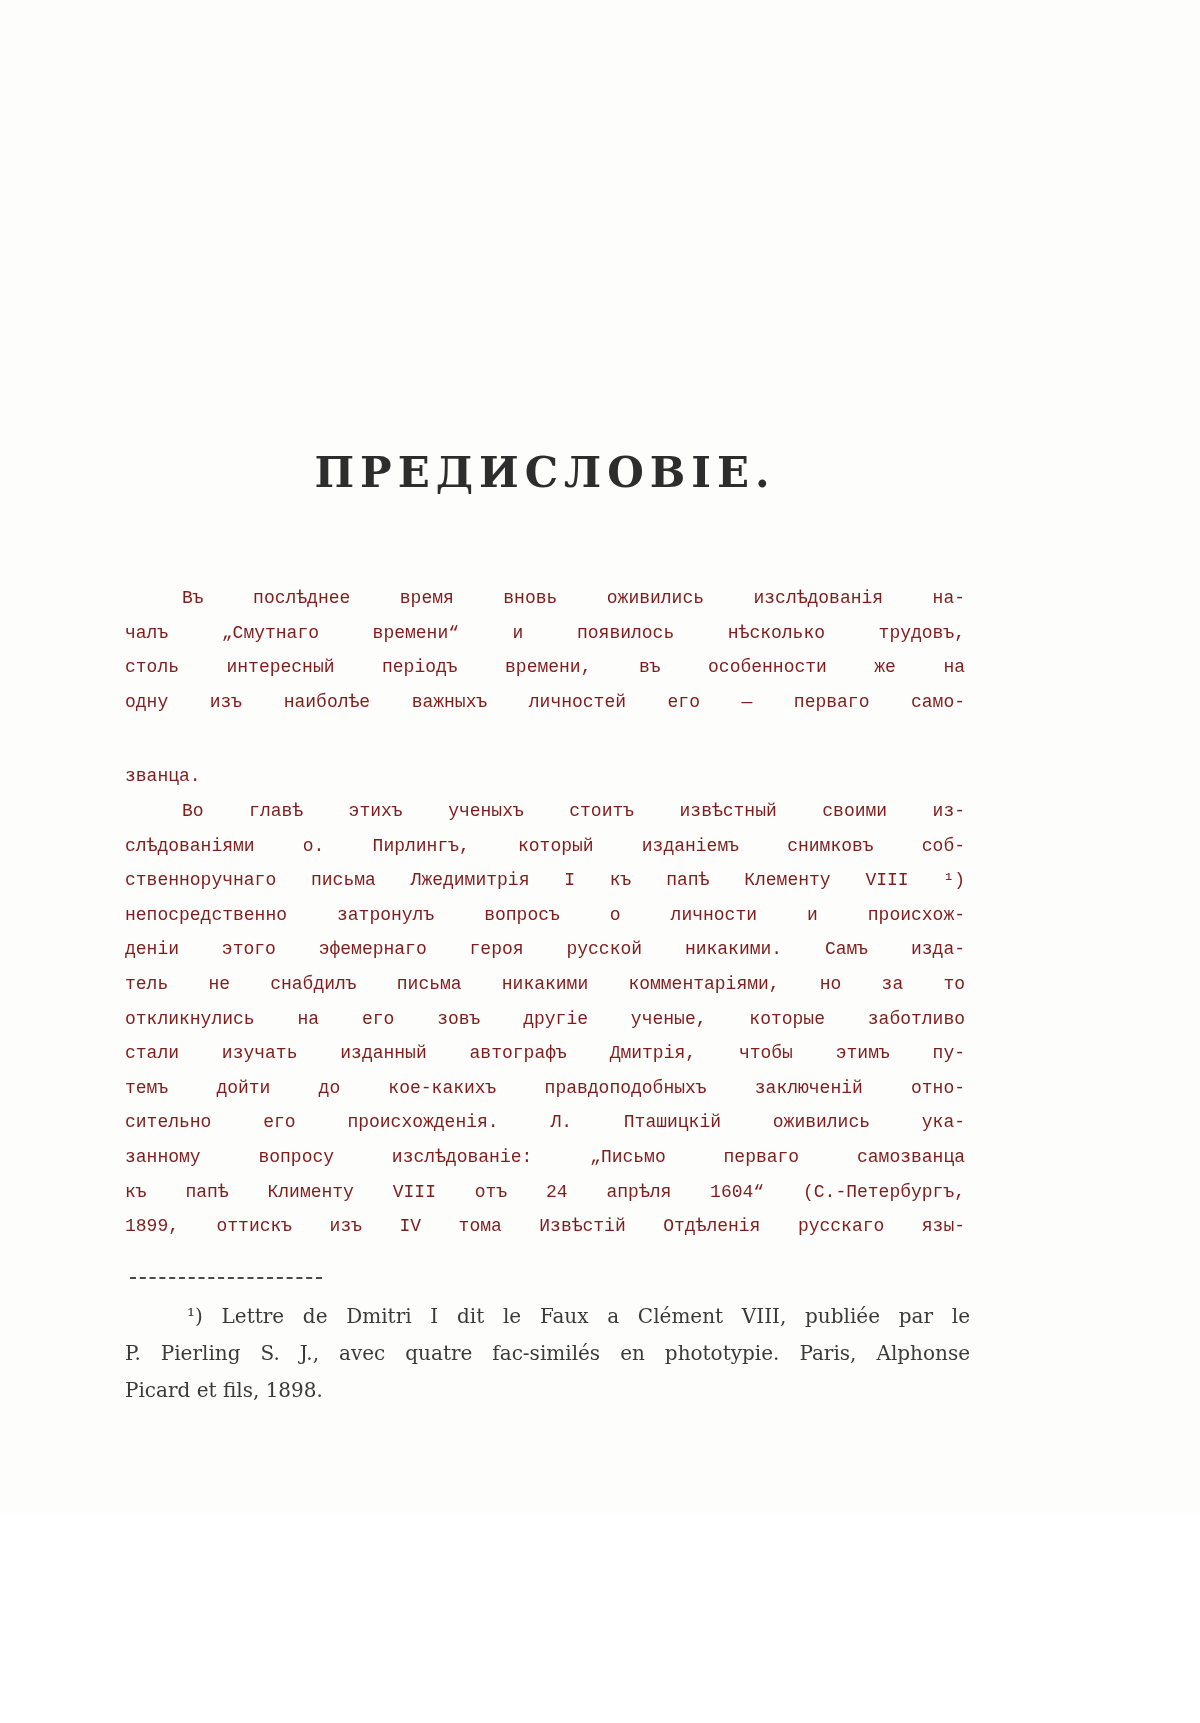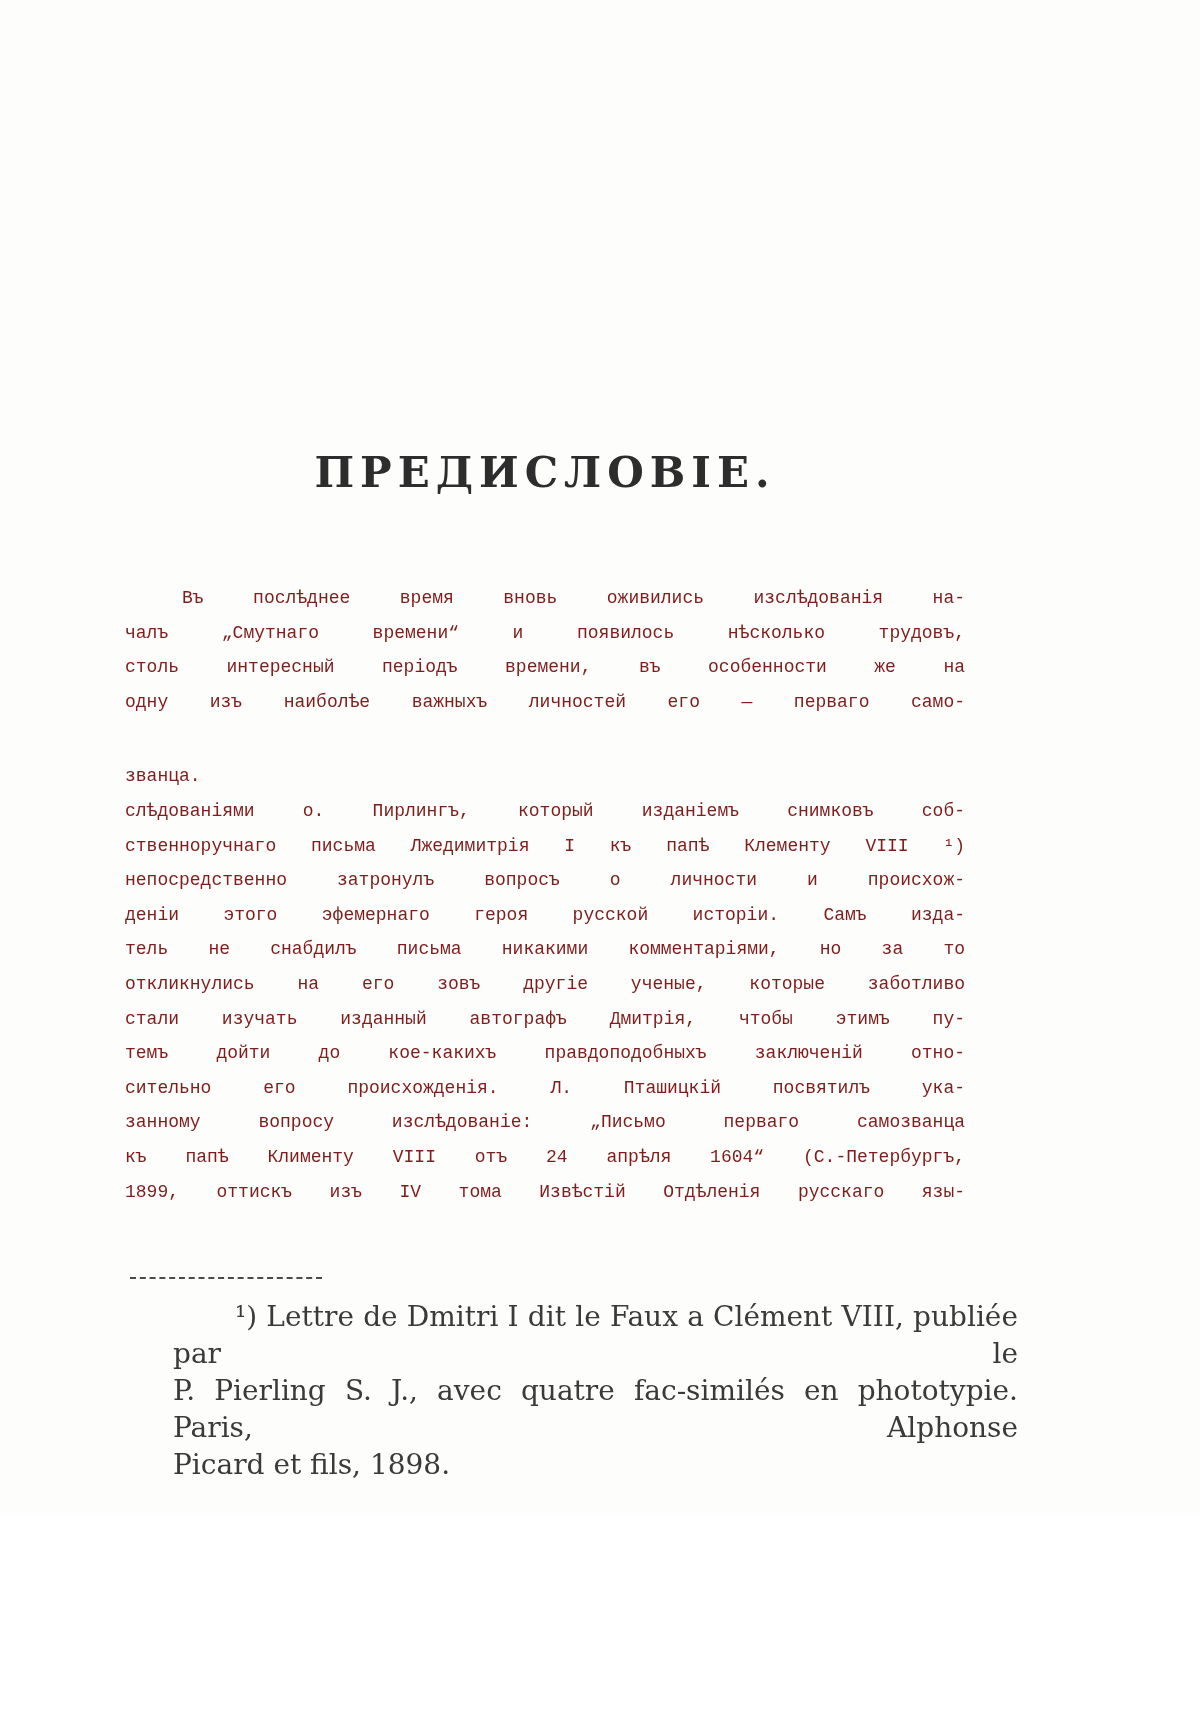--- a/index.html
+++ b/index.html
@@ -44,23 +44,22 @@
     top: 1277px;
     left: 130px;
     width: 192px;
     border-top: 2.5px dashed #4a4a4a;
   }
   .footnote {
     position: absolute;
     top: 1298px;
     left: 125px;
     width: 845px;
-    font-size: 28px;
+    font-size: 20px;
     color: #3a3a3a;
-    margin-left: 48px;
   }
   .fline {
     line-height: 37px;
     text-align: justify;
     text-align-last: justify;
   }
   .fline.indent { text-indent: 62px; }
   .fline.last { text-align-last: left; }
   .watermark {
     position: absolute;
@@ -82,29 +81,30 @@
 
   <div class="body-text">
     <div>
       <div class="line indent">Въ послѣднее время вновь оживились изслѣдованія на-</div>
       <div class="line">чалъ „Смутнаго времени“ и появилось нѣсколько трудовъ,</div>
       <div class="line">столь интересный періодъ времени, въ особенности же на</div>
       <div class="line">одну изъ наиболѣе важныхъ личностей его — перваго само-</div>
       <div class="line last">званца.</div>
     </div>
     <div>
+      <div class="line indent">Во главѣ этихъ ученыхъ стоитъ извѣстный своими из-</div>
       <div class="line">слѣдованіями о. Пирлингъ, который изданіемъ снимковъ соб-</div>
       <div class="line">ственноручнаго письма Лжедимитрія I къ папѣ Клементу VIII ¹)</div>
       <div class="line">непосредственно затронулъ вопросъ о личности и происхож-</div>
-      <div class="line">деніи этого эфемернаго героя русской исторіи. Самъ изда-</div>
+      <div class="line">деніи этого эфемернаго героя русской никакими. Самъ изда-</div>
       <div class="line">тель не снабдилъ письма никакими комментаріями, но за то</div>
       <div class="line">откликнулись на его зовъ другіе ученые, которые заботливо</div>
       <div class="line">стали изучать изданный автографъ Дмитрія, чтобы этимъ пу-</div>
       <div class="line">темъ дойти до кое-какихъ правдоподобныхъ заключеній отно-</div>
-      <div class="line">сительно его происхожденія. Л. Пташицкій посвятилъ ука-</div>
+      <div class="line">сительно его происхожденія. Л. Пташицкій оживились ука-</div>
       <div class="line">занному вопросу изслѣдованіе: „Письмо перваго самозванца</div>
       <div class="line">къ папѣ Клименту VIII отъ 24 апрѣля 1604“ (С.-Петербургъ,</div>
       <div class="line">1899, оттискъ изъ IV тома Извѣстій Отдѣленія русскаго язы-</div>
     </div>
   </div>
 
   <div class="footnote-rule"></div>
 
   <div class="footnote">
     <div class="fline indent">¹) Lettre de Dmitri I dit le Faux a Clément VIII, publiée par le</div>

